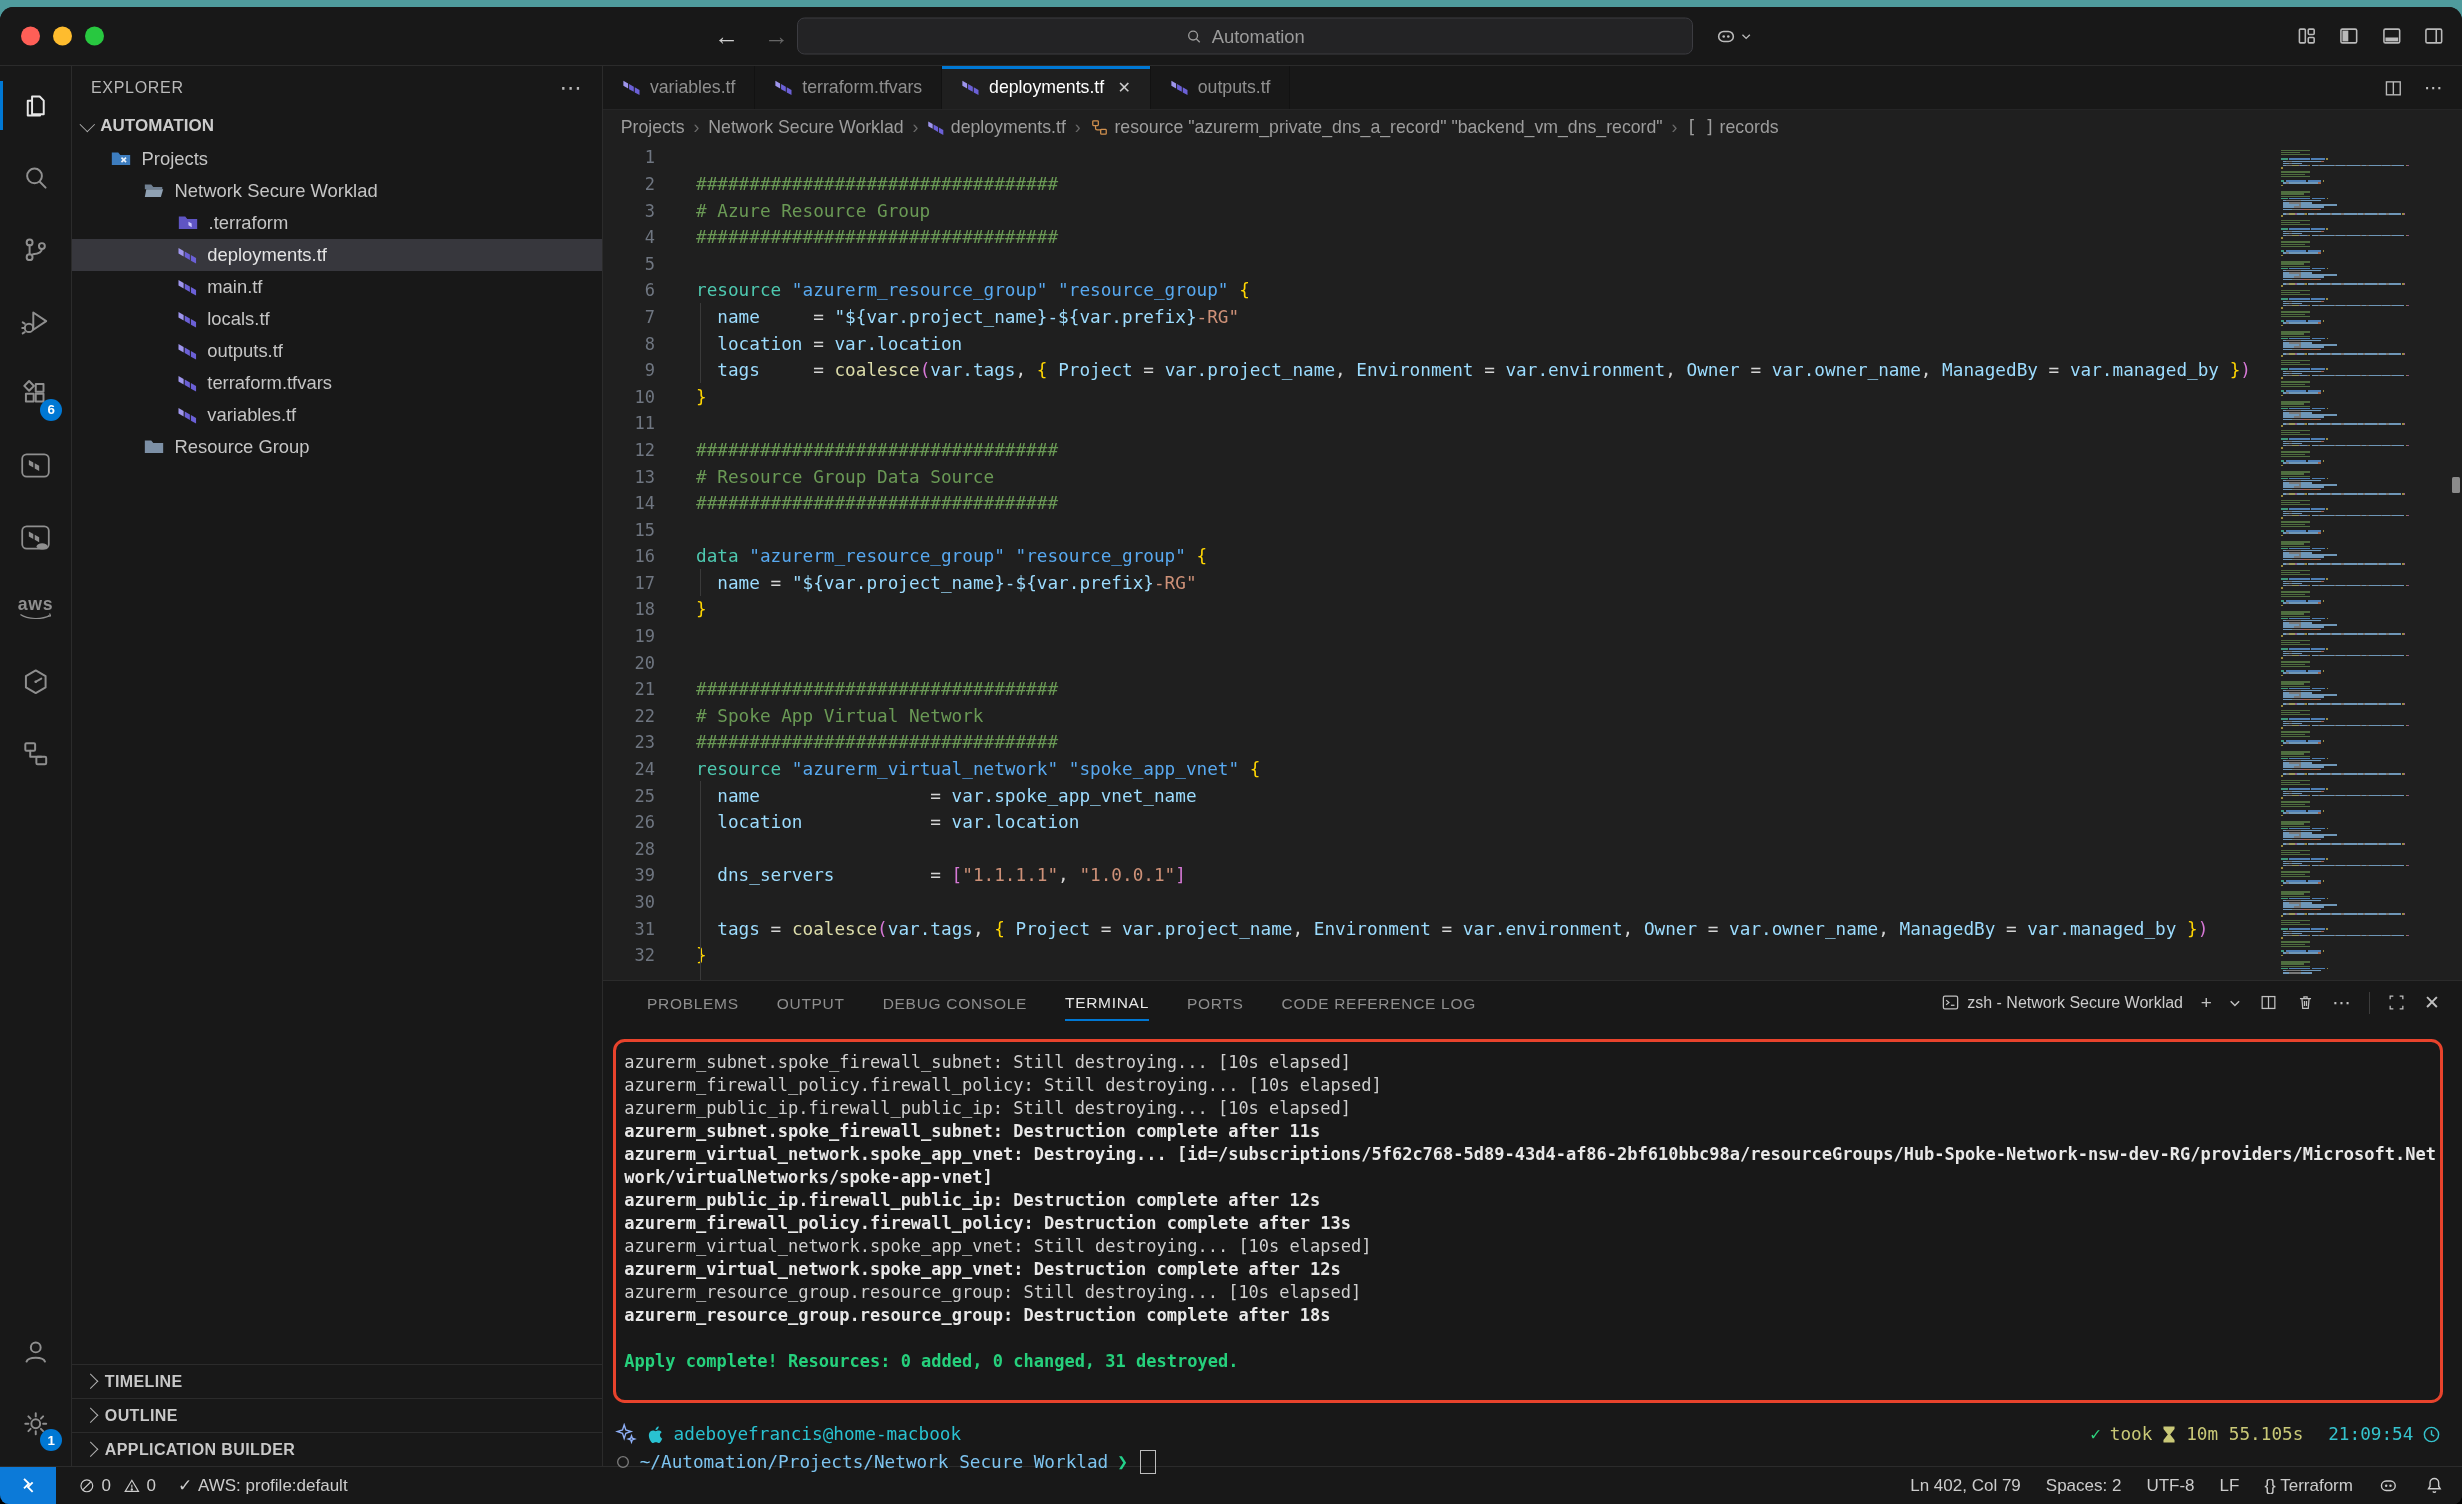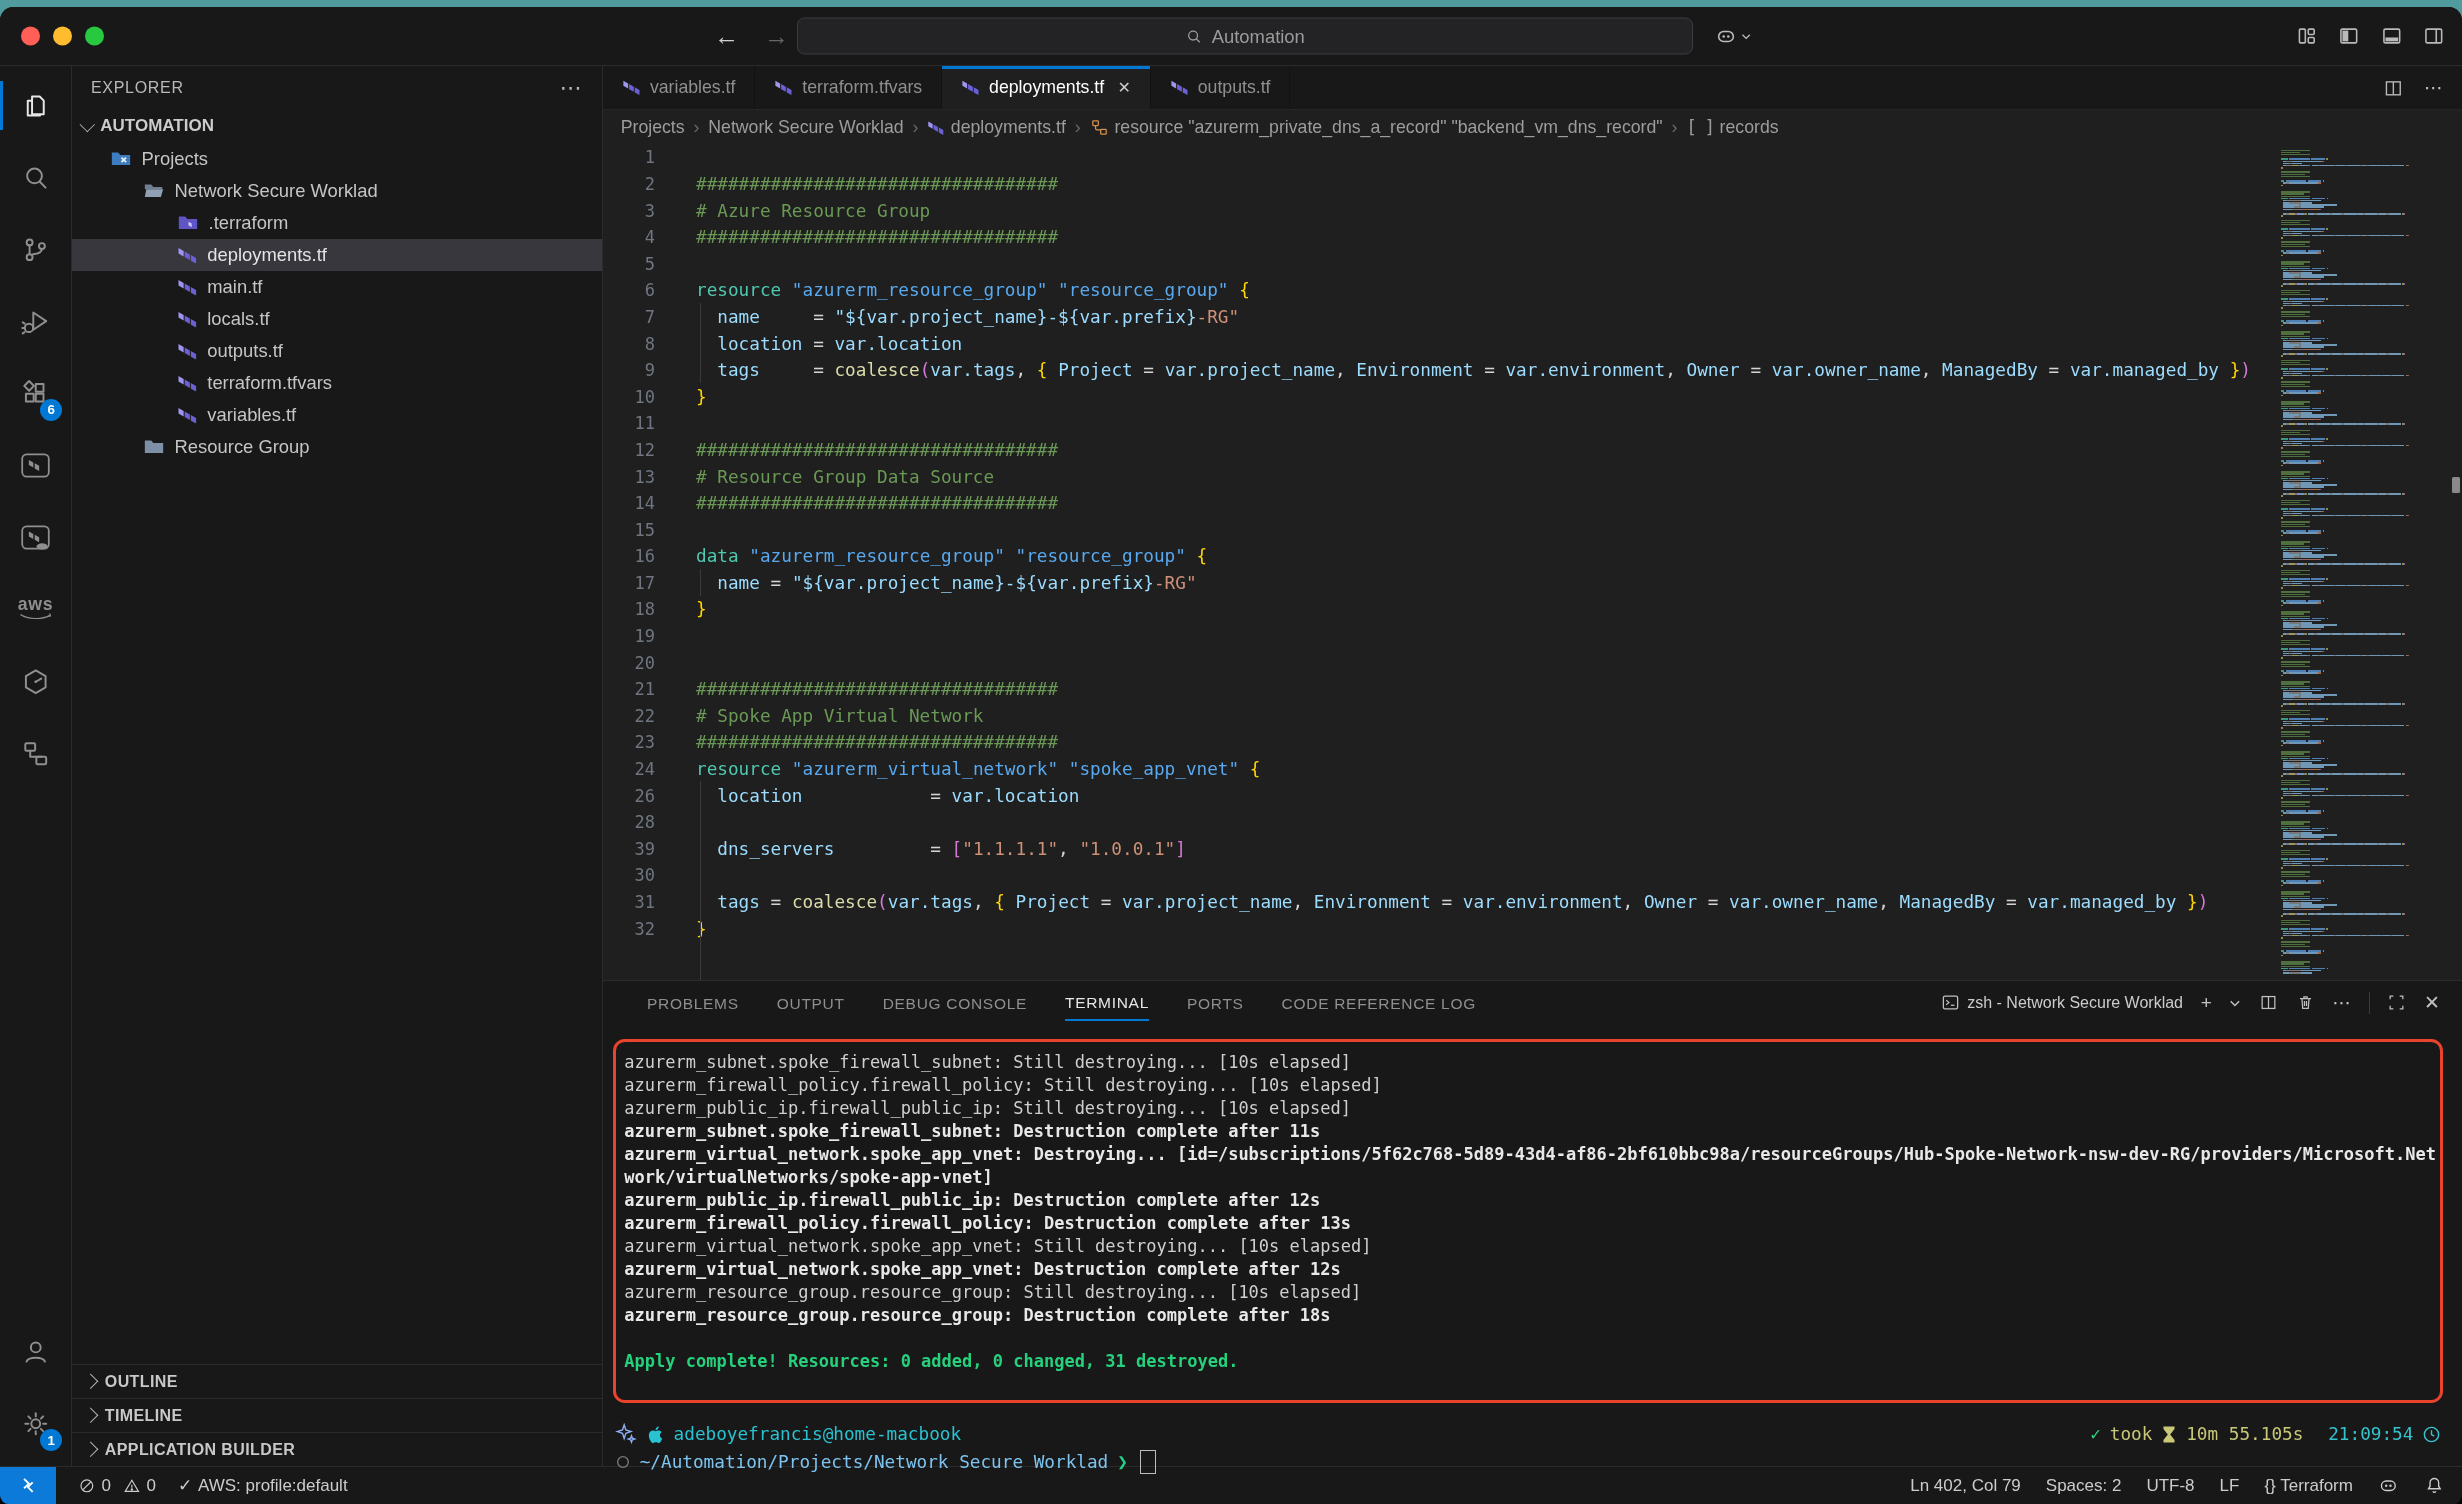--- a/index.html
+++ b/index.html
@@ -389,25 +389,25 @@
                 <path fill="#7d90a6" d="M2 5h7l2.2 2.5H22v11H2z"></path>
               </svg>
             </span>
             <span>Resource Group</span>
           </div>
         </div>
       <div class="spacer"></div>
       <div id="sb-sections">
           <div class="sb-section">
             <span class="chev right"></span>
-            <span>OUTLINE</span>
+            <span>TIMELINE</span>
           </div>
           <div class="sb-section">
             <span class="chev right"></span>
-            <span>TIMELINE</span>
+            <span>OUTLINE</span>
           </div>
           <div class="sb-section">
             <span class="chev right"></span>
             <span>APPLICATION BUILDER</span>
           </div>
         </div>
     </div>
 
     <div class="editorgroup">
       <div class="tabbar">
@@ -594,20 +594,24 @@
               </div>
               <div class="crow">
                 <span class="ln">23</span>
                 <span class="lc"><span class="tk-c">##################################</span></span>
               </div>
               <div class="crow">
                 <span class="ln">24</span>
                 <span class="lc"><span class="tk-k">resource</span><span class="tk-w"> </span><span class="tk-t">"azurerm_virtual_network"</span><span class="tk-w"> </span><span class="tk-t">"spoke_app_vnet"</span><span class="tk-w"> </span><span class="tk-y">{</span></span>
               </div>
               <div class="crow">
+                <span class="ln">25</span>
+                <span class="lc"><span class="tk-w">  </span><span class="tk-p">name</span><span class="tk-w">                = </span><span class="tk-r">var.spoke_app_vnet_name</span></span>
+              </div>
+              <div class="crow">
                 <span class="ln">26</span>
                 <span class="lc"><span class="tk-w">  </span><span class="tk-p">location</span><span class="tk-w">            = </span><span class="tk-r">var.location</span></span>
               </div>
               <div class="crow">
                 <span class="ln">28</span>
               </div>
               <div class="crow">
                 <span class="ln">39</span>
                 <span class="lc"><span class="tk-w">  </span><span class="tk-p">dns_servers</span><span class="tk-w">         = </span><span class="tk-m">[</span><span class="tk-s">"1.1.1.1"</span><span class="tk-w">, </span><span class="tk-s">"1.0.0.1"</span><span class="tk-m">]</span></span>
               </div>

